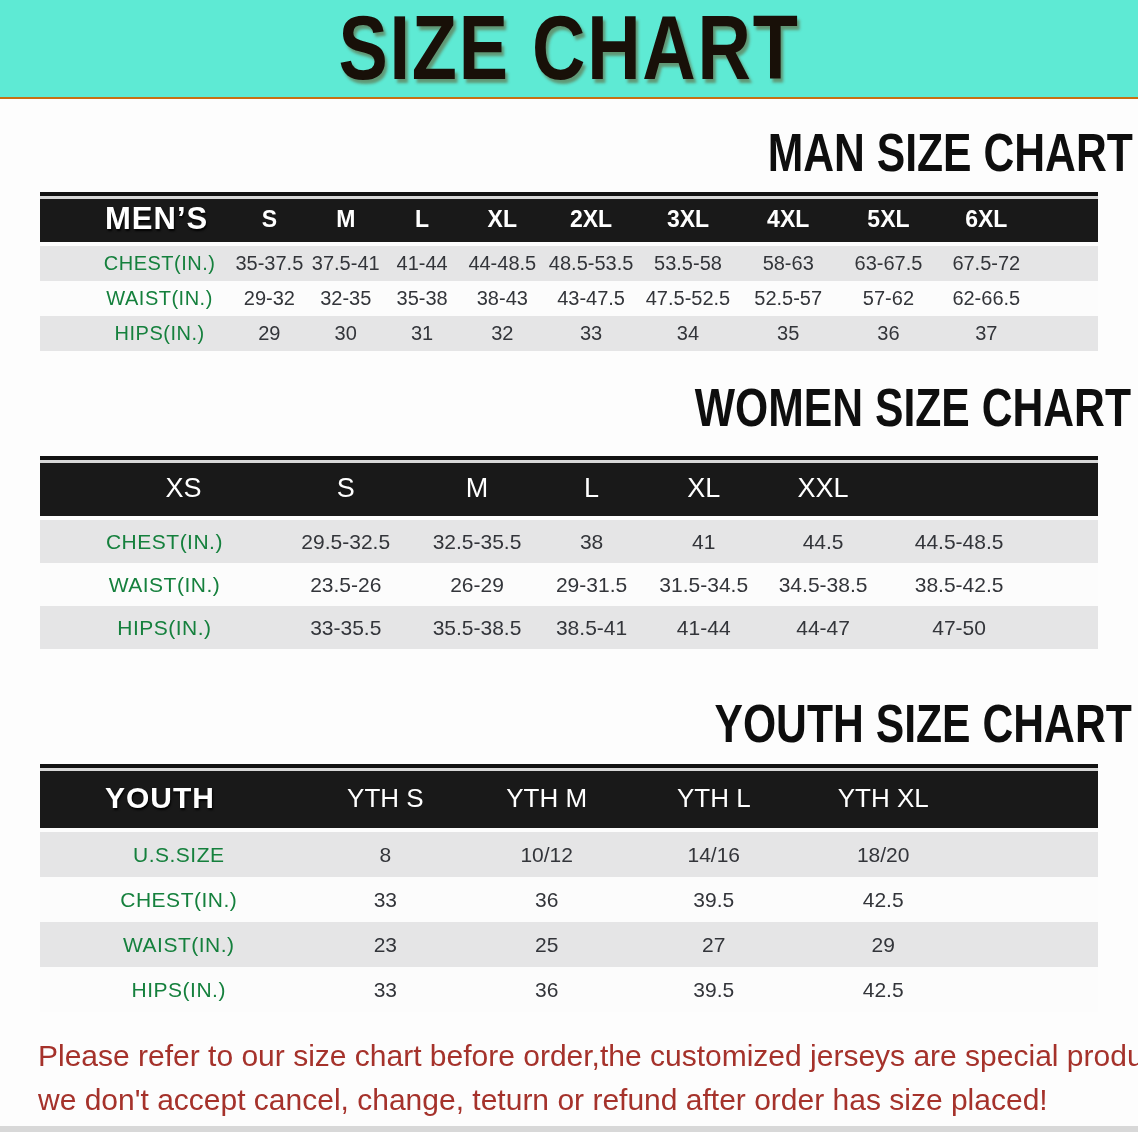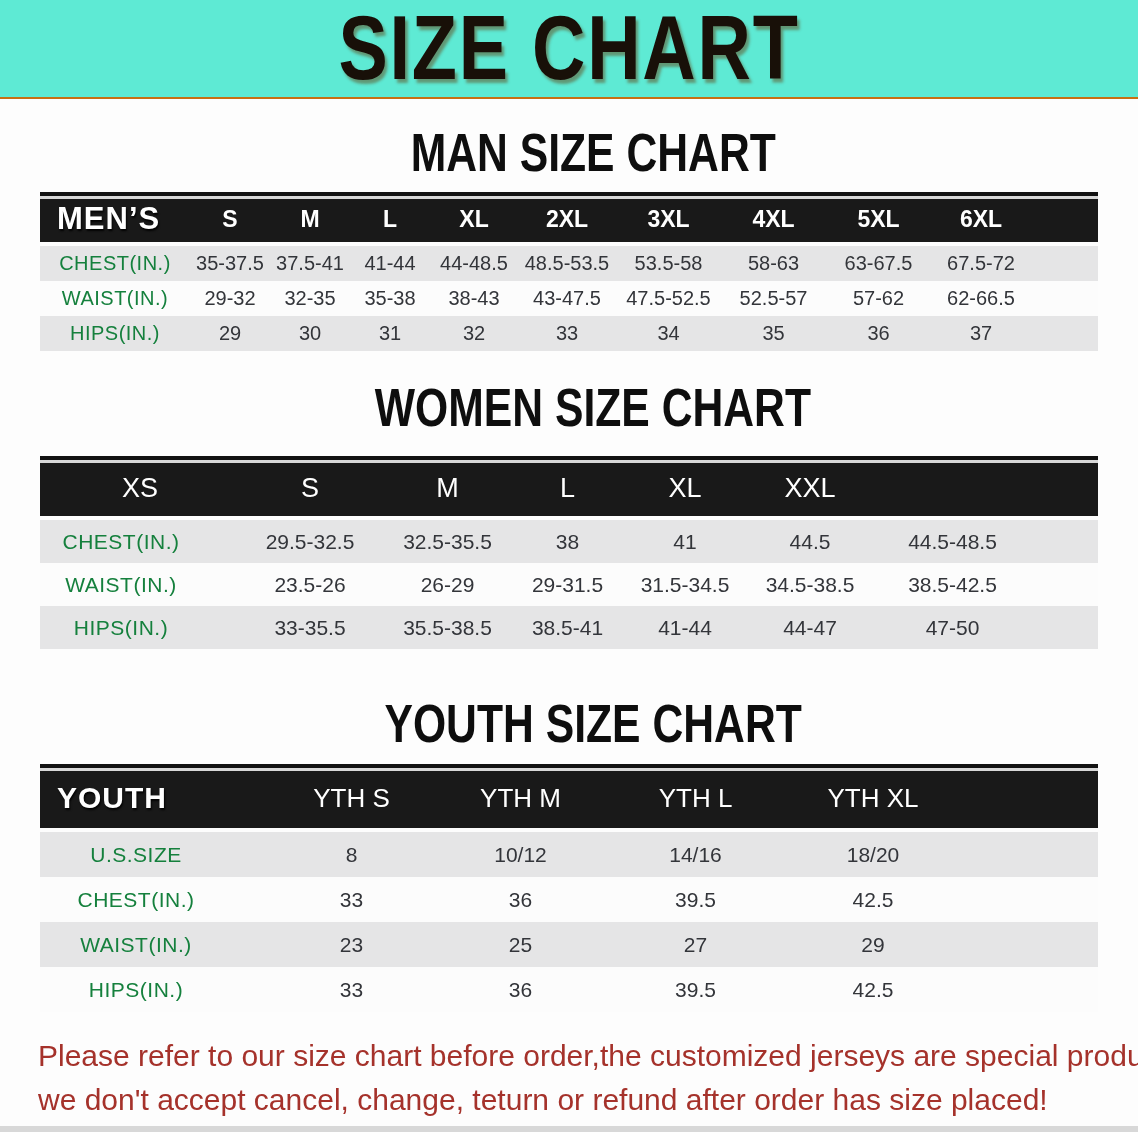--- a/index.html
+++ b/index.html
@@ -12,42 +12,42 @@
     height:97px;background:#5eead4;display:flex;align-items:center;justify-content:center;
     border-bottom:2px solid #c96f12;
   }
   .banner-title{
     display:inline-block;font-size:84px;font-weight:700;color:#181008;
     letter-spacing:2px;transform:scale(0.88,1.08);
     text-shadow:3px 3px 3px rgba(100,50,0,0.45);
     white-space:nowrap;
   }
   
-  .section-title{text-align:center;color:#0e0e0e;padding-left:48px;}
+  .section-title{text-align:right;color:#0e0e0e;padding-left:48px;}
   .section-title>span{
     display:inline-block;font-size:44px;line-height:48px;font-weight:700;
     letter-spacing:0px;transform:scale(0.97,1.22);white-space:nowrap;
   }
   .title-men{margin-top:30px;}
   .title-women{margin-top:33px;}
   .title-youth{margin-top:51px;}
   
   .sizetable{margin:0 40px;width:1058px;}
   .tbl-men{margin-top:15px;}
   .tbl-women{margin-top:24px;}
   .tbl-youth{margin-top:16px;}
   .thead{
     border-top:4px solid #121212;
     background:linear-gradient(#d8d8d8 0 3px,#191919 3px);
     color:#ffffff;margin-bottom:4px;
   }
   .tbl-men .thead{height:46px;}
   .tbl-women .thead{height:56px;}
   .tbl-youth .thead{height:60px;}
-  .grid{display:grid;}
+  .grid{display:grid;padding-left:48px;}
   .grid-men{grid-template-columns:150fr 80fr 80fr 80fr 88fr 98fr 105fr 105fr 105fr 100fr 67fr;}
   .grid-women{grid-template-columns:200fr 140fr 135fr 105fr 130fr 120fr 165fr 63fr;}
   .grid-youth{grid-template-columns:230fr 163fr 175fr 175fr 180fr 135fr;}
   .cell{display:flex;align-items:center;justify-content:center;white-space:nowrap;}
   .hlab{justify-content:flex-start;padding-left:17px;font-weight:700;letter-spacing:1px;
         text-shadow:1px 2px 2px rgba(0,0,0,0.9);}
   .tbl-men .hlab{font-size:31px;}
   .tbl-women .hlab{font-size:32px;}
   .tbl-youth .hlab{font-size:30px;}
   .tbl-men .hsize{font-size:23px;font-weight:700;}

